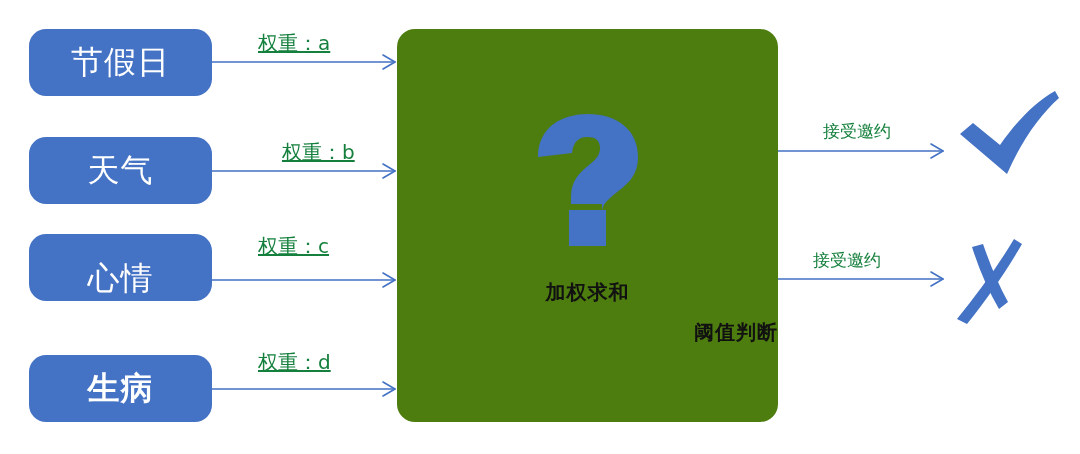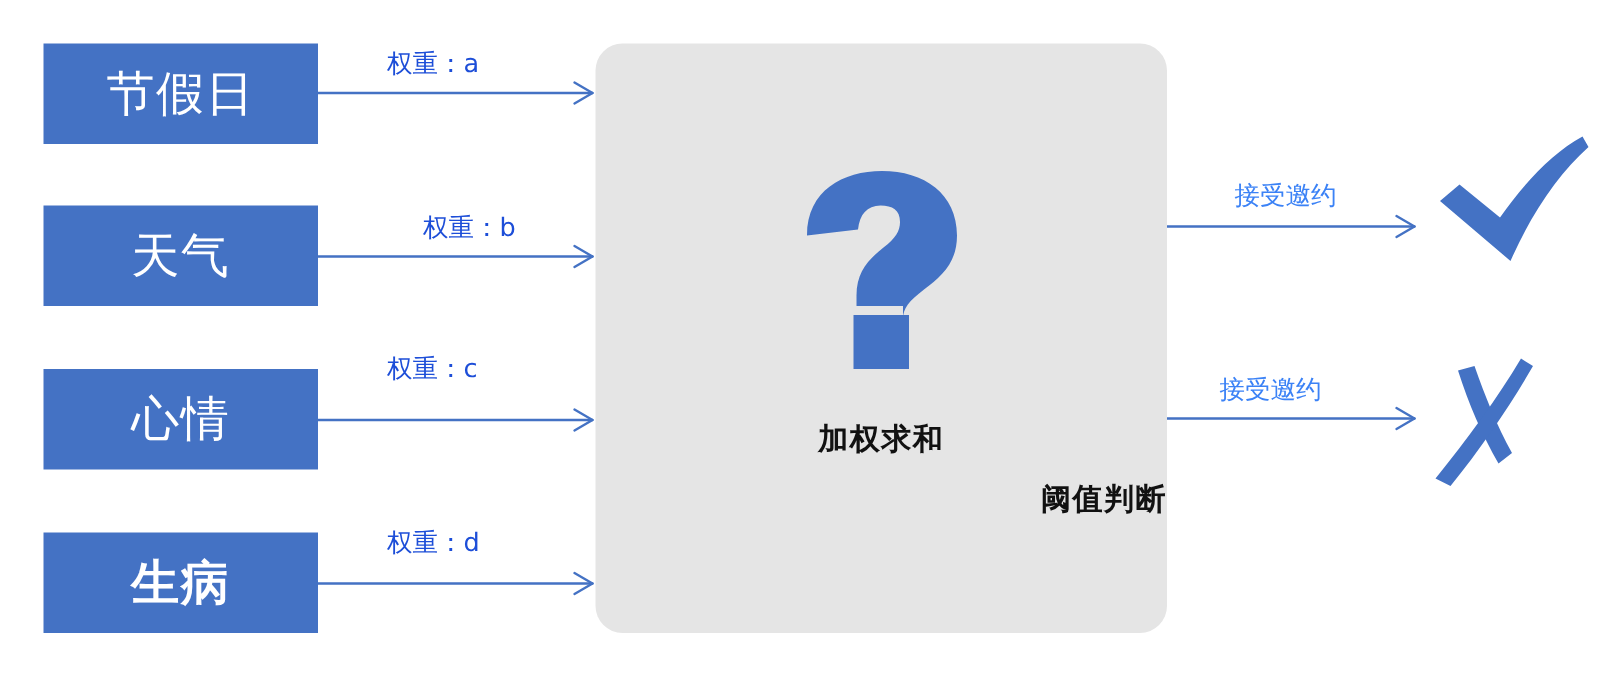--- a/index.html
+++ b/index.html
@@ -13,60 +13,61 @@
       position: relative;
       overflow: hidden;
       font-family: "DejaVu Sans", "Liberation Sans", sans-serif;
     }
     .input-box {
       position: absolute;
       left: 29px;
       width: 183px;
       height: 67px;
       background: #4472C4;
-      border-radius: 0;
+      border-radius: 17px;
       color: #ffffff;
       font-size: 32px;
       display: flex;
       align-items: center;
       justify-content: center;
       letter-spacing: 1px;
     }
     .weight-label {
       position: absolute;
       left: 258px;
-      font-size: 17px;
-      color: #1d4ed8;
+      font-size: 20px;
+      color: #15803d;
       white-space: nowrap;
       line-height: 20px;
+      text-decoration: underline;
     }
     .center-box {
       position: absolute;
       left: 397px;
       top: 29px;
       width: 381px;
       height: 393px;
-      background: #e5e5e5;
+      background: #4d7c0f;
       border-radius: 18px;
     }
     .center-text {
       position: absolute;
       left: 0;
       width: 381px;
       text-align: center;
       font-size: 20px;
       font-weight: bold;
       color: #111111;
       line-height: 22px;
       letter-spacing: 1px;
     }
     .output-label {
       position: absolute;
       font-size: 17px;
-      color: #3b82f6;
+      color: #15803d;
       white-space: nowrap;
       line-height: 20px;
     }
     svg.overlay {
       position: absolute;
       left: 0;
       top: 0;
       width: 1080px;
       height: 454px;
       pointer-events: none;
@@ -96,21 +97,21 @@
     <polyline points="931,272 943,279 931,286"></polyline>
   </g>
 </svg>
 
 <div class="input-box" style="top:29px;">
   <span>节假日</span>
 </div>
 <div class="input-box" style="top:137px;text-align:right;">
   <span>天气</span>
 </div>
-<div class="input-box" style="top:246px;">
+<div class="input-box" style="top:234px;align-items:flex-end;">
   <span>心情</span>
 </div>
 <div class="input-box" style="top:355px;font-weight:bold;">
   <span>生病</span>
 </div>
 
 <div class="weight-label" style="top:33px;">权重：a</div>
 <div class="weight-label" style="top:142px;margin-left:24px;">权重：b</div>
 <div class="weight-label" style="top:236px;">权重：c</div>
 <div class="weight-label" style="top:352px;">权重：d</div>

